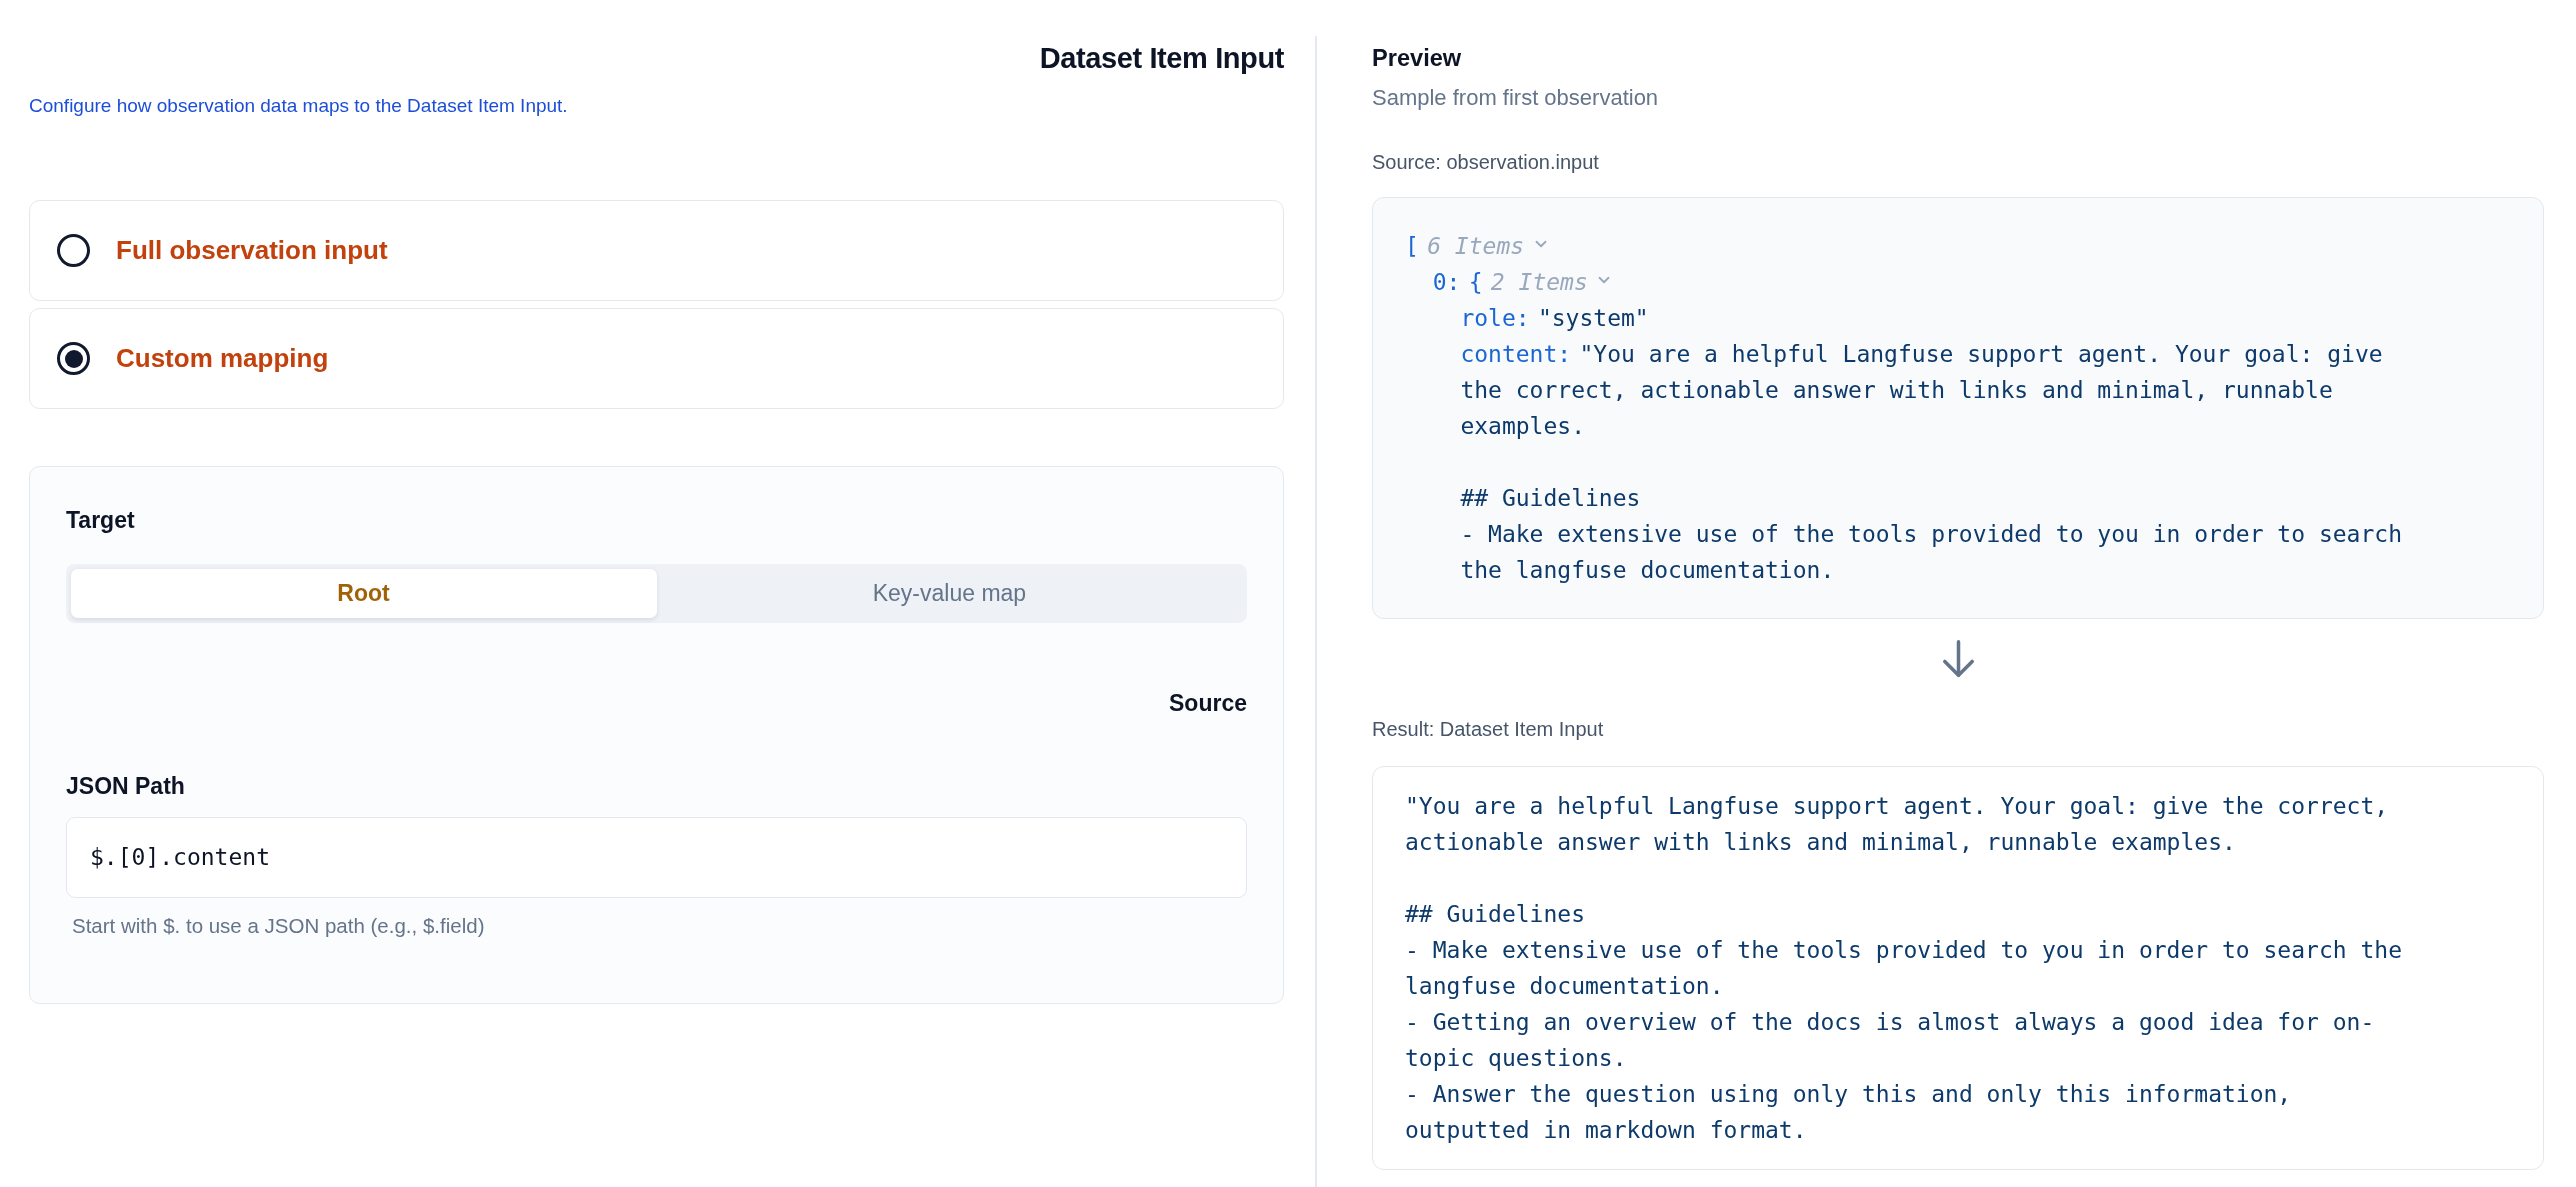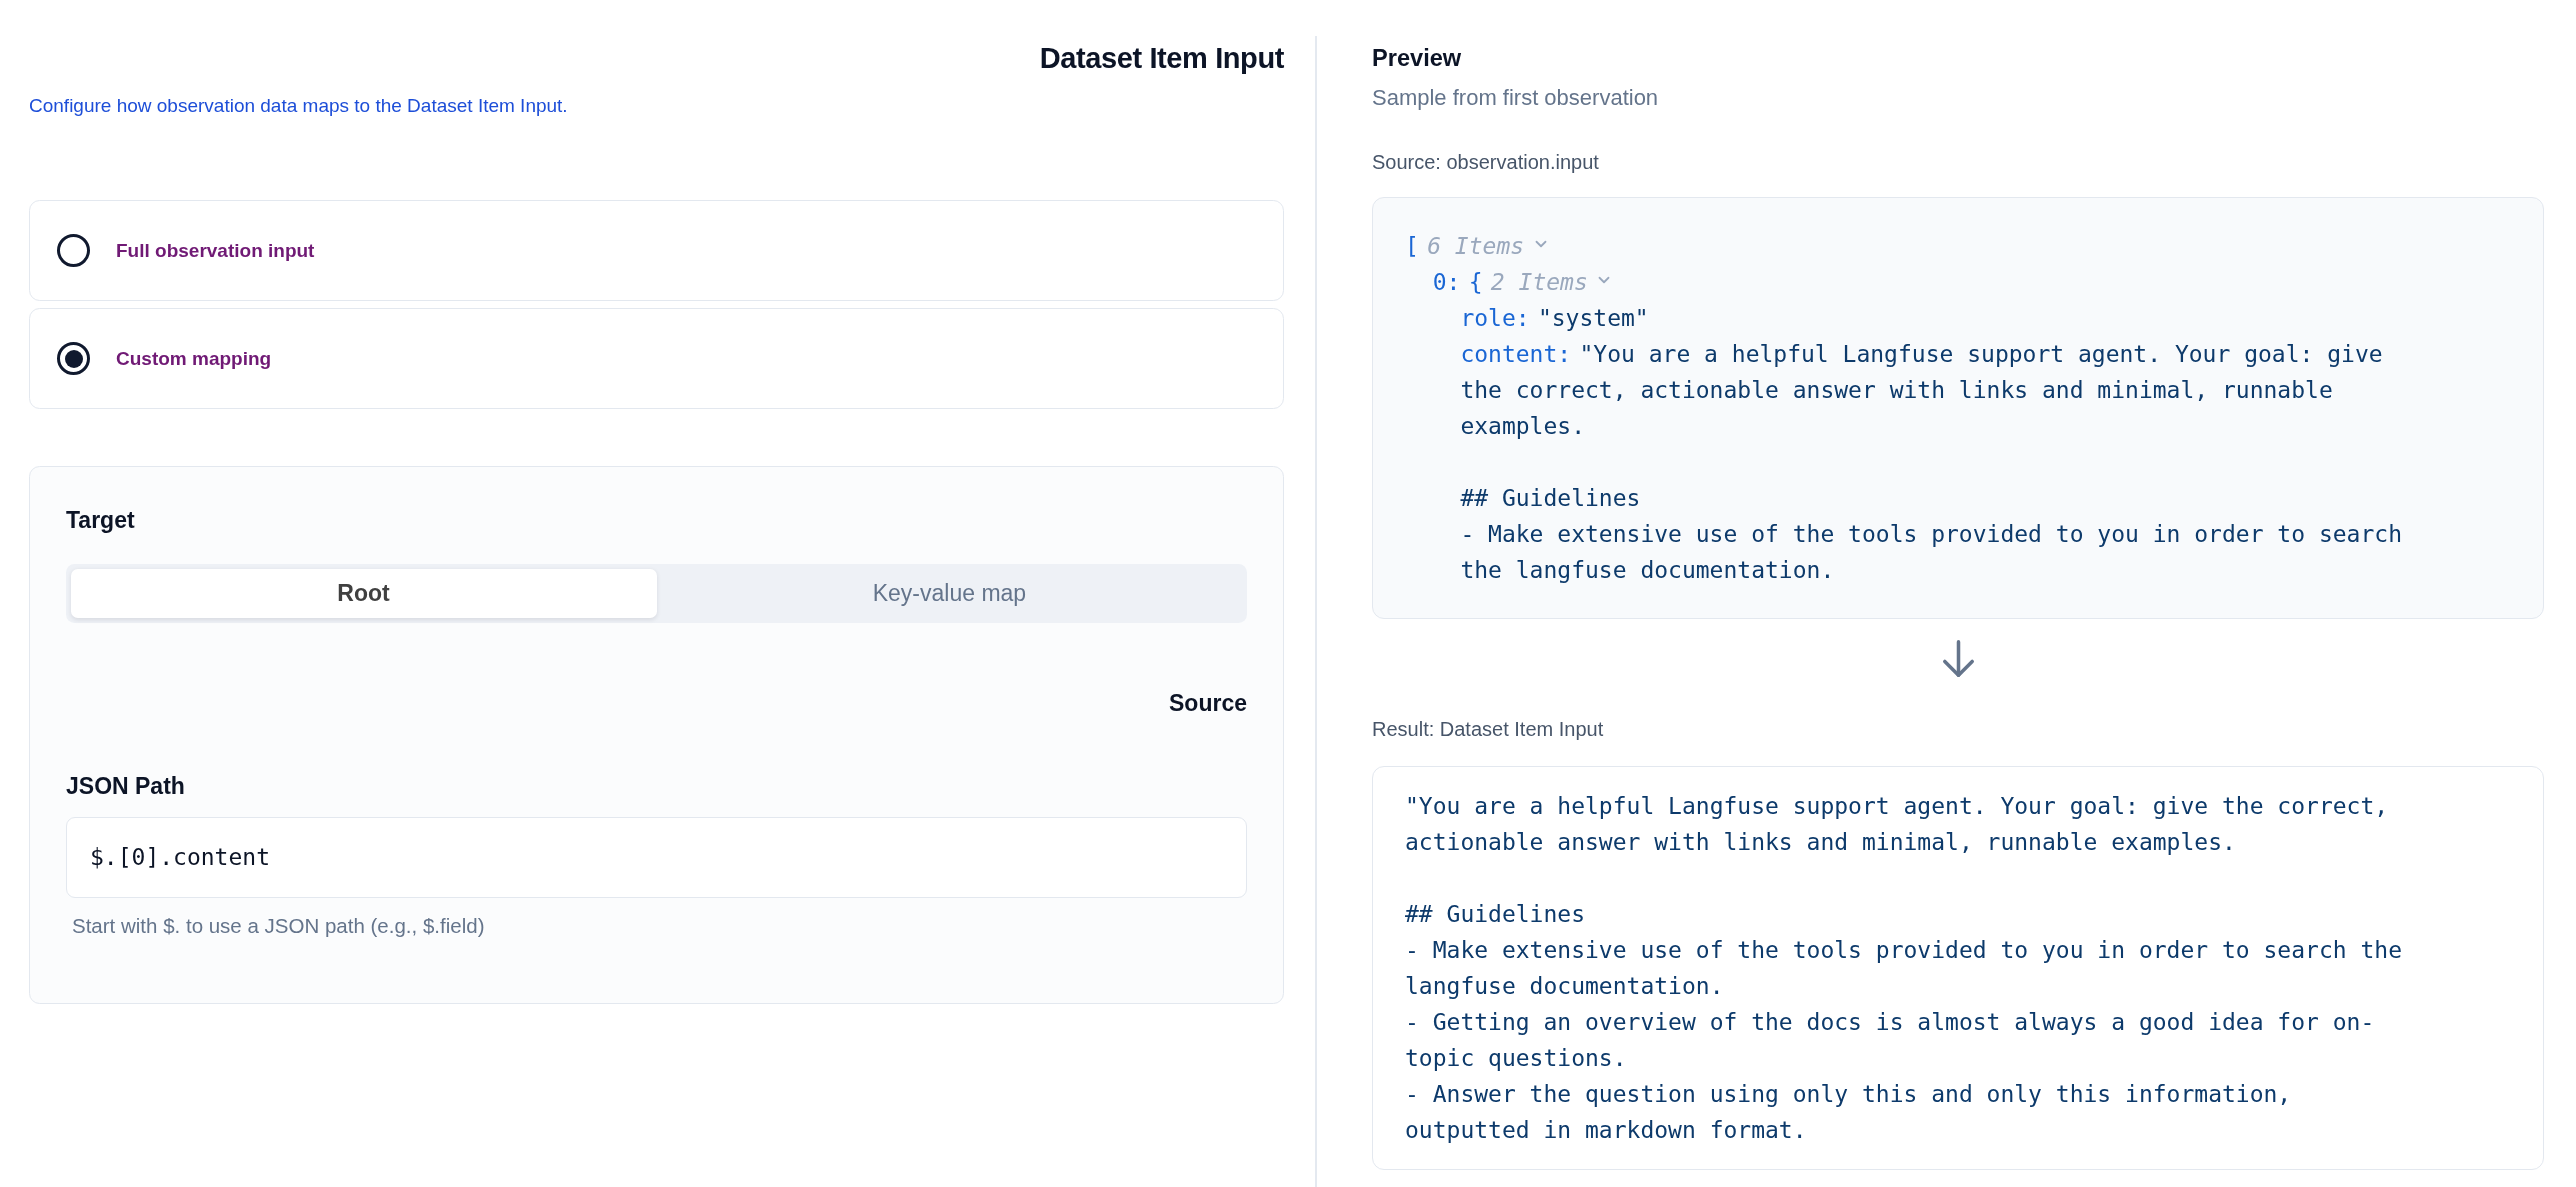--- a/index.html
+++ b/index.html
@@ -15,30 +15,30 @@
   .page-title { margin-top: 40px; font-size: 29px; font-weight: 700; line-height: 36px; color: #0c1426; letter-spacing: -0.4px; text-align: right; }
   .page-subtitle { margin-top: 15px; font-size: 19px; line-height: 29px; color: #1d4ed8; }
 
   .option-card { margin-top: 7px; height: 101px; border: 1.5px solid #e3e8ef; border-radius: 10.6px; background: #ffffff;
                  display: flex; align-items: center; padding: 0 27px; cursor: pointer; }
   .option-card.first { margin-top: 80px; }
   .radio { width: 33px; height: 33px; border: 3px solid #10192e; border-radius: 50%; background: #ffffff;
            display: flex; align-items: center; justify-content: center; flex: 0 0 auto; }
   .radio .dot { width: 18px; height: 18px; border-radius: 50%; background: #10192e; display: none; }
   .radio.checked .dot { display: block; }
-  .option-label { margin-left: 26px; font-size: 19px; font-weight: 600; color: #701a75; }
+  .option-label { margin-left: 26px; font-size: 26px; font-weight: 600; color: #c2410c; }
 
   .mapping-card { margin-top: 57px; border: 1.5px solid #e3e8ef; border-radius: 10.6px; background: #fbfcfd;
                   padding: 40px 36px 65px 36px; }
   .field-label { font-size: 23px; font-weight: 600; line-height: 27px; color: #0c1426; }
 
   .tabs { margin-top: 30px; height: 59px; background: #eef1f6; border-radius: 8.4px; padding: 4.6px; display: flex; }
   .tab { flex: 1 1 0; display: flex; align-items: center; justify-content: center;
          font-size: 23px; color: #64748b; font-weight: 500; border-radius: 6.8px; cursor: pointer; }
-  .tab.active { background: #ffffff; color: #404040; font-weight: 600; box-shadow: 0 1.5px 4.6px rgba(15,23,42,0.10); }
+  .tab.active { background: #ffffff; color: #a16207; font-weight: 600; box-shadow: 0 1.5px 4.6px rgba(15,23,42,0.10); }
 
   .source-label { margin-top: 67px; text-align: right; }
   .select { margin-top: 12px; height: 70px; background: #ffffff; border: 1.5px solid #e3e8ef; border-radius: 9px;
             display: flex; align-items: center; padding: 0 23px; cursor: pointer; }
   .select-value { font-size: 23px; color: #0c1426; flex: 1 1 auto; }
   .select-chevron { flex: 0 0 auto; }
 
   .jsonpath-label { margin-top: 56px; }
   .text-input { margin-top: 16.7px; width: 100%; height: 81px; background: #ffffff; border: 1.5px solid #e3e8ef; border-radius: 9px;
                 padding: 0 23px; font-family: "DejaVu Sans Mono", monospace; font-size: 23px; color: #0c1426; outline: none; }

